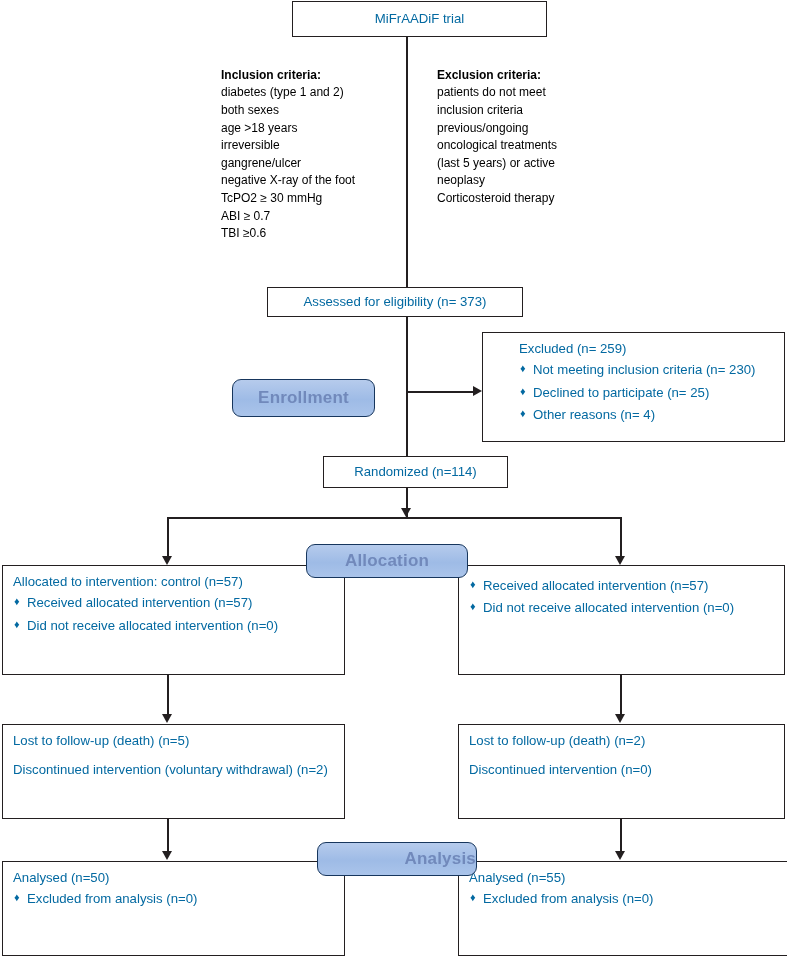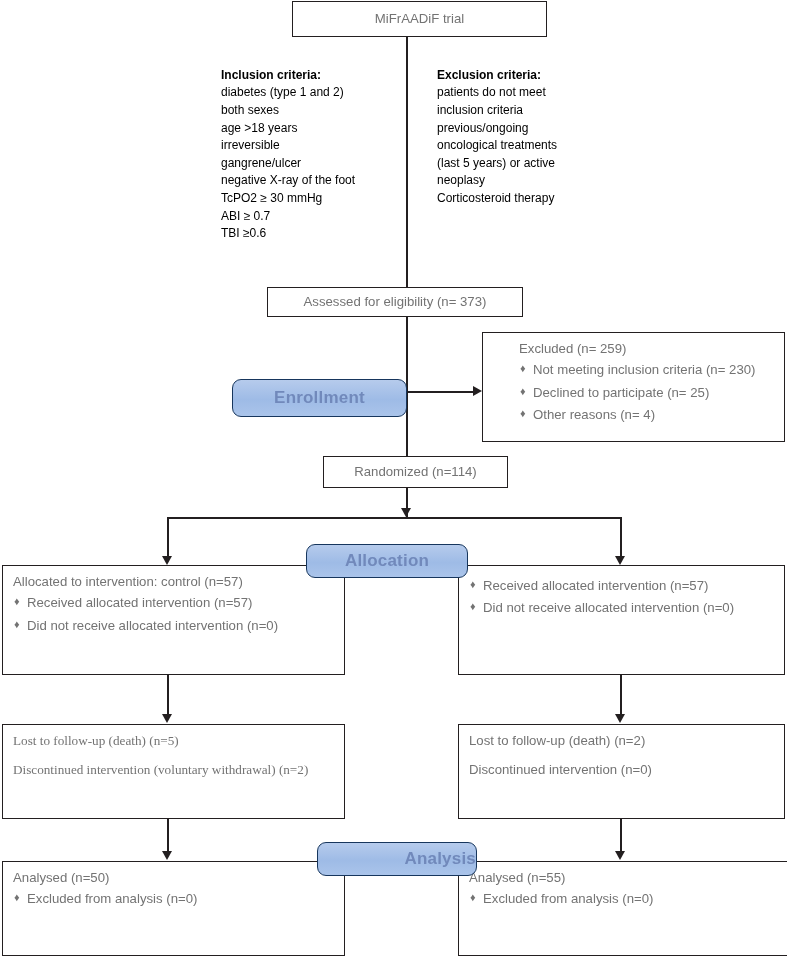--- a/index.html
+++ b/index.html
@@ -20,21 +20,21 @@
     background: #ffffff;
   }
   
   .box {
     position: absolute;
     box-sizing: border-box;
     border: 1.6px solid #231f20;
     background: #ffffff;
     font-size: 13.2px;
     line-height: 1.32;
-    color: #737373;
+    color: #0369a1;
   }
   .box.center {
     display: flex;
     align-items: center;
     justify-content: center;
     text-align: center;
   }
   .box.pad {
     padding: 7px 9px 7px 10px;
   }
@@ -157,21 +157,21 @@
 
   <div class="box pad" style="left:482px; top:332px; width:303px; height:110px;padding-left:36px;">
     <div class="tline">Excluded (n= 259)</div>
     <ul class="blist">
       <li><span class="dia">♦</span><span>Not meeting inclusion criteria (n= 230)</span></li>
       <li><span class="dia">♦</span><span>Declined to participate (n= 25)</span></li>
       <li><span class="dia">♦</span><span>Other reasons (n= 4)</span></li>
     </ul>
   </div>
 
-  <div class="badge" style="left:232px; top:379px; width:175px; height:38px;">
+  <div class="badge" style="left:232px; top:379px; width:143px; height:38px;">
     <span>Enrollment</span>
   </div>
 
   <div class="box center" style="left:323px; top:456px; width:185px; height:32px;">
     <span>Randomized (n=114)</span>
   </div>
 
   <div class="ln vln" style="left:406px; top:488px; height:30px;"></div>
   <div class="ln hln" style="left:167px; top:517px; width:454px;"></div>
   <div class="ln vln" style="left:167px; top:517px; height:42px;"></div>
@@ -198,21 +198,21 @@
       <li><span class="dia">♦</span><span>Did not receive allocated intervention (n=0)</span></li>
     </ul>
   </div>
 
   <div class="ln vln" style="left:167px; top:675px; height:42px;"></div>
   <div class="arrow-d" style="left:162px; top:714px;"></div>
   <div class="ln vln" style="left:620px; top:675px; height:42px;"></div>
   <div class="arrow-d" style="left:615px; top:714px;"></div>
 
 
-  <div class="box pad" style="left:2px; top:724px; width:343px; height:95px;font-family:Liberation Serif, serif;">
+  <div class="box pad" style="left:2px; top:724px; width:343px; height:95px;">
     <div class="tline">Lost to follow-up (death) (n=5)</div>
     <div class="gap"></div>
     <div class="tline">Discontinued intervention (voluntary withdrawal) (n=2)</div>
   </div>
 
   <div class="box pad" style="left:458px; top:724px; width:327px; height:95px;">
     <div class="tline">Lost to follow-up (death) (n=2)</div>
     <div class="gap"></div>
     <div class="tline">Discontinued intervention (n=0)</div>
   </div>

